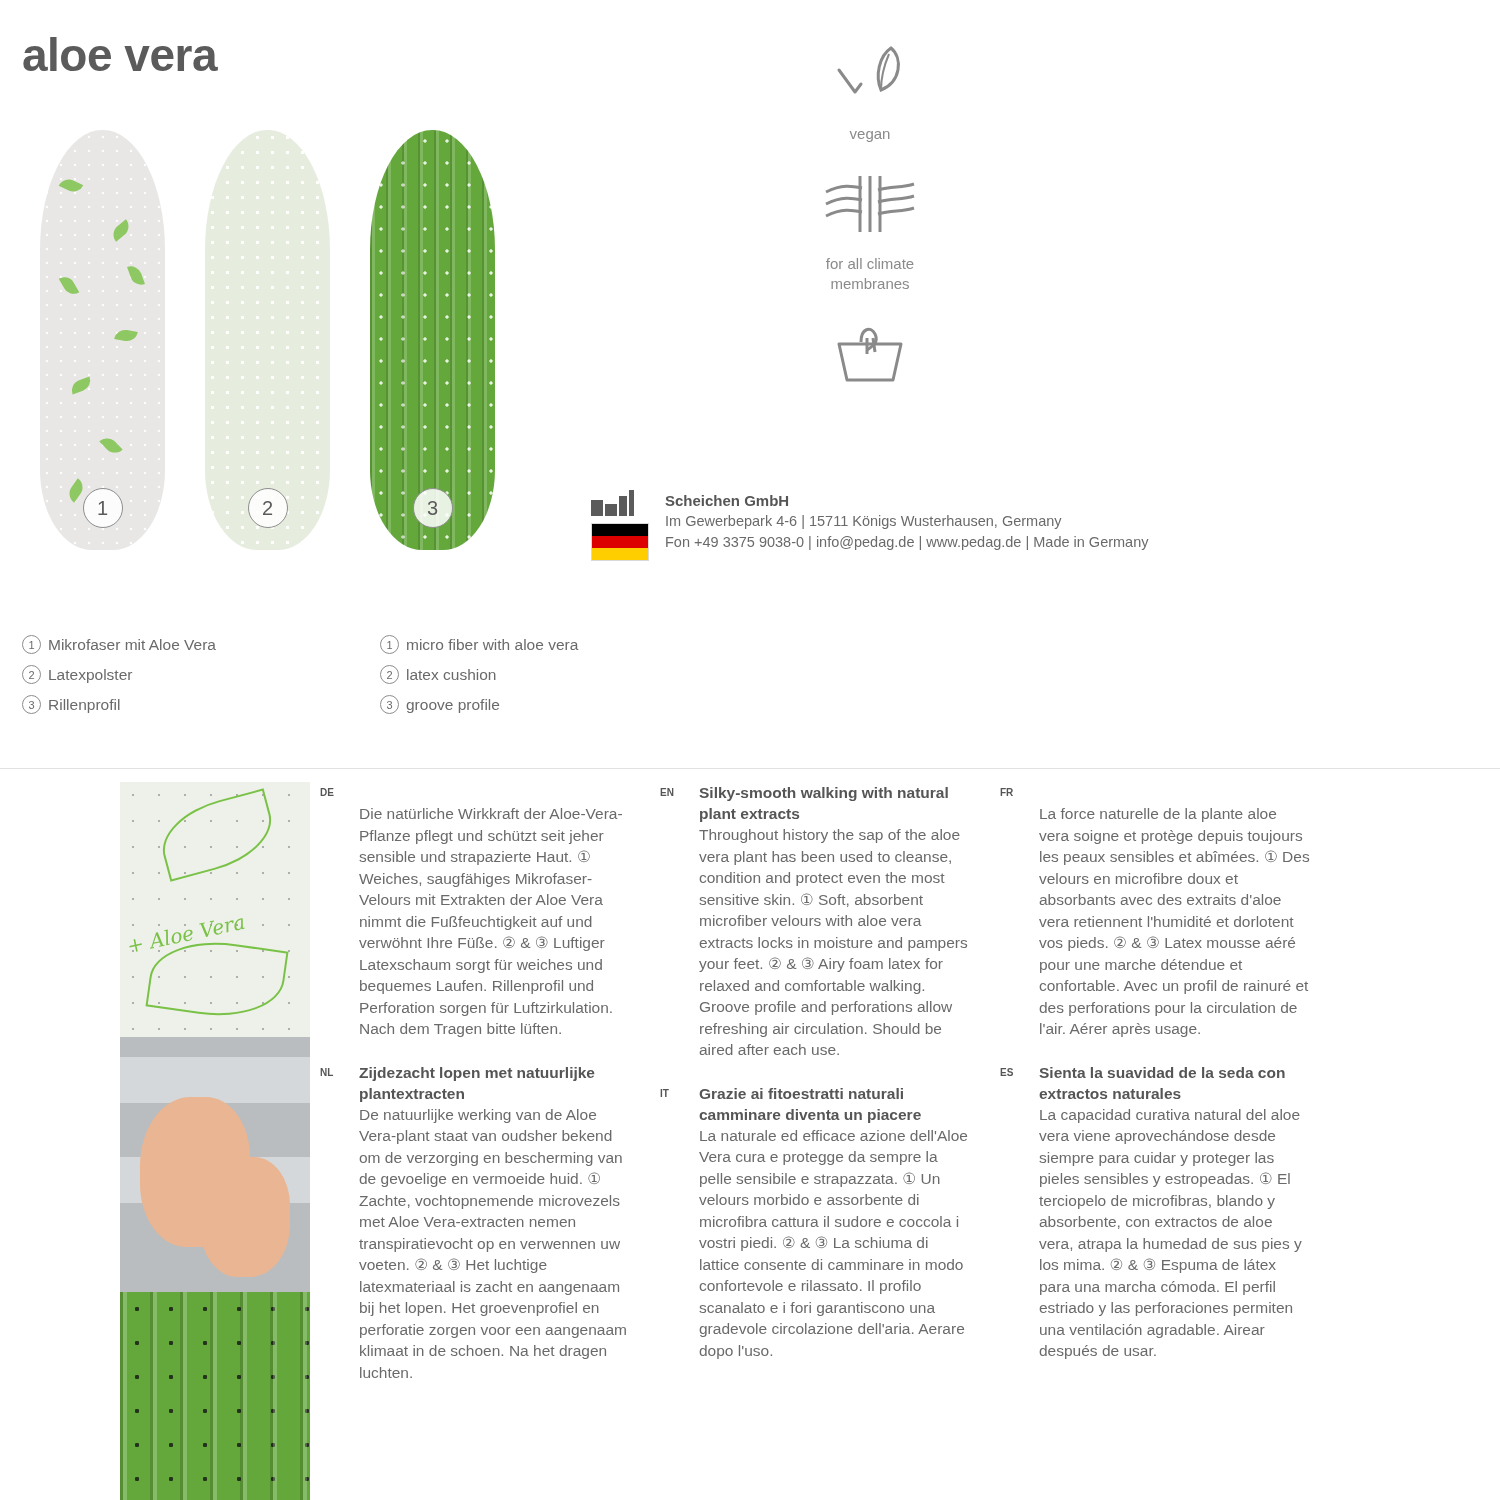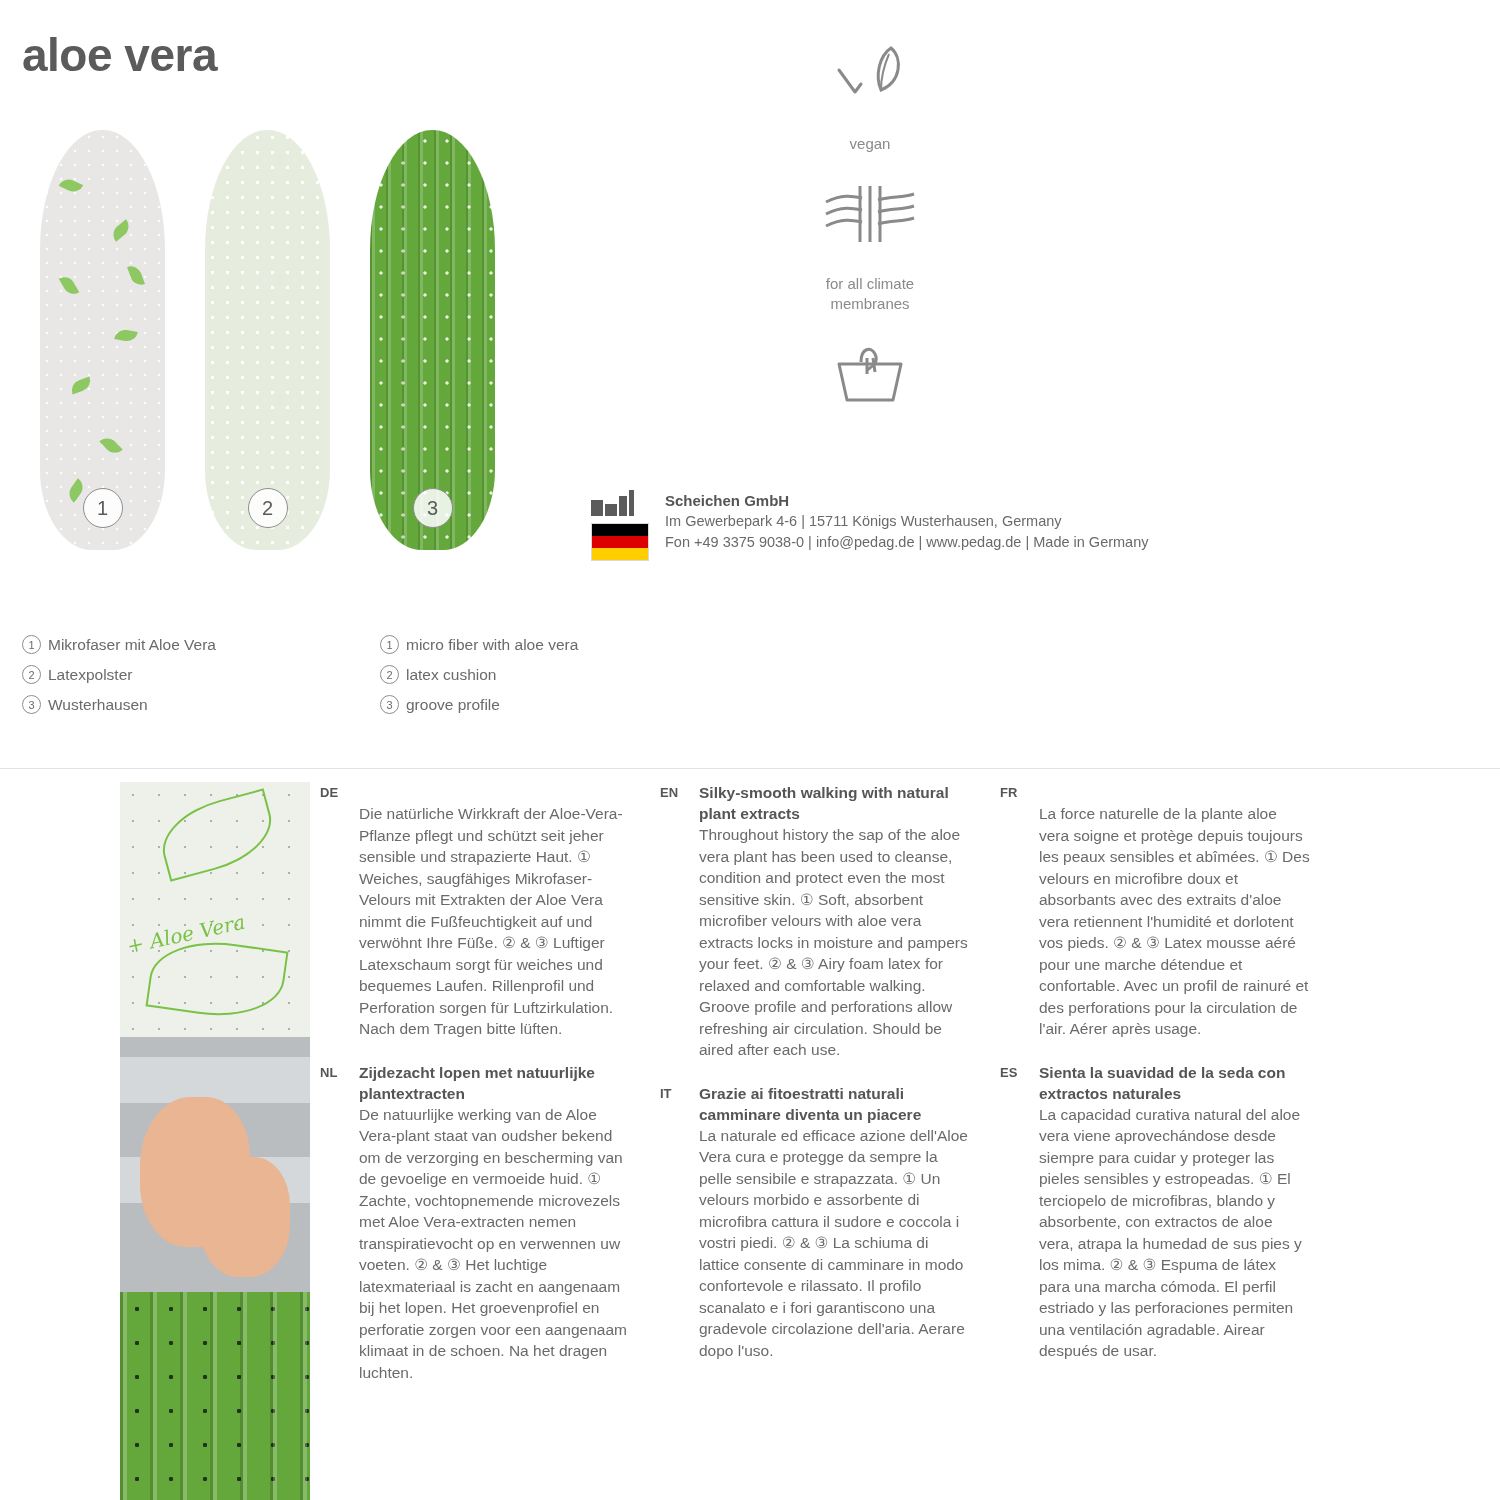--- a/index.html
+++ b/index.html
@@ -66,21 +66,21 @@
   .legend .row{display:flex;align-items:flex-start;gap:7px;}
   .circ{
     display:inline-flex;align-items:center;justify-content:center;
     width:17px;height:17px;border-radius:50%;border:1px solid #8d8d8d;
     font-size:11px;color:#6a6a6a;margin-top:5px;flex:0 0 auto;
   }
 
   
   .iconcol{position:absolute;left:760px;top:40px;width:220px;text-align:center;color:#8a8a8a;}
   .iconcol .iconblock{margin-bottom:26px;}
-  .iconcol .cap{font-size:15px;line-height:20px;margin-top:18px;color:#8a8a8a;}
+  .iconcol .cap{font-size:15px;line-height:20px;margin-top:8px;color:#8a8a8a;}
 
   
   .company{position:absolute;left:555px;top:490px;display:flex;gap:16px;align-items:flex-start;padding-left:36px;}
   .flagwrap{width:58px;}
   .factory{width:52px;height:26px;margin-bottom:3px;}
   .flag{width:56px;height:36px;border:0.5px solid #d9d9d9;}
   .flag div{height:12px;}
   .f1{background:#000000;} .f2{background:#dd0000;} .f3{background:#ffce00;}
   .cinfo{font-size:14.5px;line-height:21px;color:#6a6a6a;}
   .cinfo .cname{font-weight:bold;color:#555;font-size:15px;}
@@ -116,21 +116,21 @@
     background-image:
       repeating-linear-gradient(90deg, rgba(0,0,0,.16) 0 3px, rgba(255,255,255,.22) 3px 7px, rgba(0,0,0,0) 7px 30px),
       radial-gradient(circle, rgba(20,20,20,.8) 2px, transparent 2.4px);
     background-size:30px 100%, 34px 34px;
   }
 
   .cols{position:absolute;top:782px;left:320px;width:1160px;display:flex;gap:30px;}
   .col{width:310px;}
   .entry{margin-bottom:22px;}
   .entry .head{display:flex;gap:13px;}
-  .entry .lang{font-size:13px;font-weight:bold;color:#555;flex:0 0 26px;line-height:21px;}
+  .entry .lang{font-size:10px;font-weight:bold;color:#555;flex:0 0 26px;line-height:21px;}
   .entry .htxt{font-size:15.5px;font-weight:bold;color:#555;line-height:21px;}
   .entry .body{
     margin-left:39px;font-size:15.5px;line-height:21.5px;color:#6a6a6a;
     text-align:left;
   }
 </style>
 </head>
 <body>
 
 <div class="page">
@@ -168,21 +168,21 @@
     <div class="row">
         <span class="circ">1</span>
         <span>Mikrofaser mit Aloe Vera</span>
       </div>
     <div class="row">
         <span class="circ">2</span>
         <span>Latexpolster</span>
       </div>
     <div class="row">
         <span class="circ">3</span>
-        <span>Wusterhausen</span>
+        <span>Rillenprofil</span>
       </div>
   </div>
 
   <div class="legend en">
     <div class="row">
         <span class="circ">1</span>
         <span>micro fiber with aloe vera</span>
       </div>
     <div class="row">
         <span class="circ">2</span>

